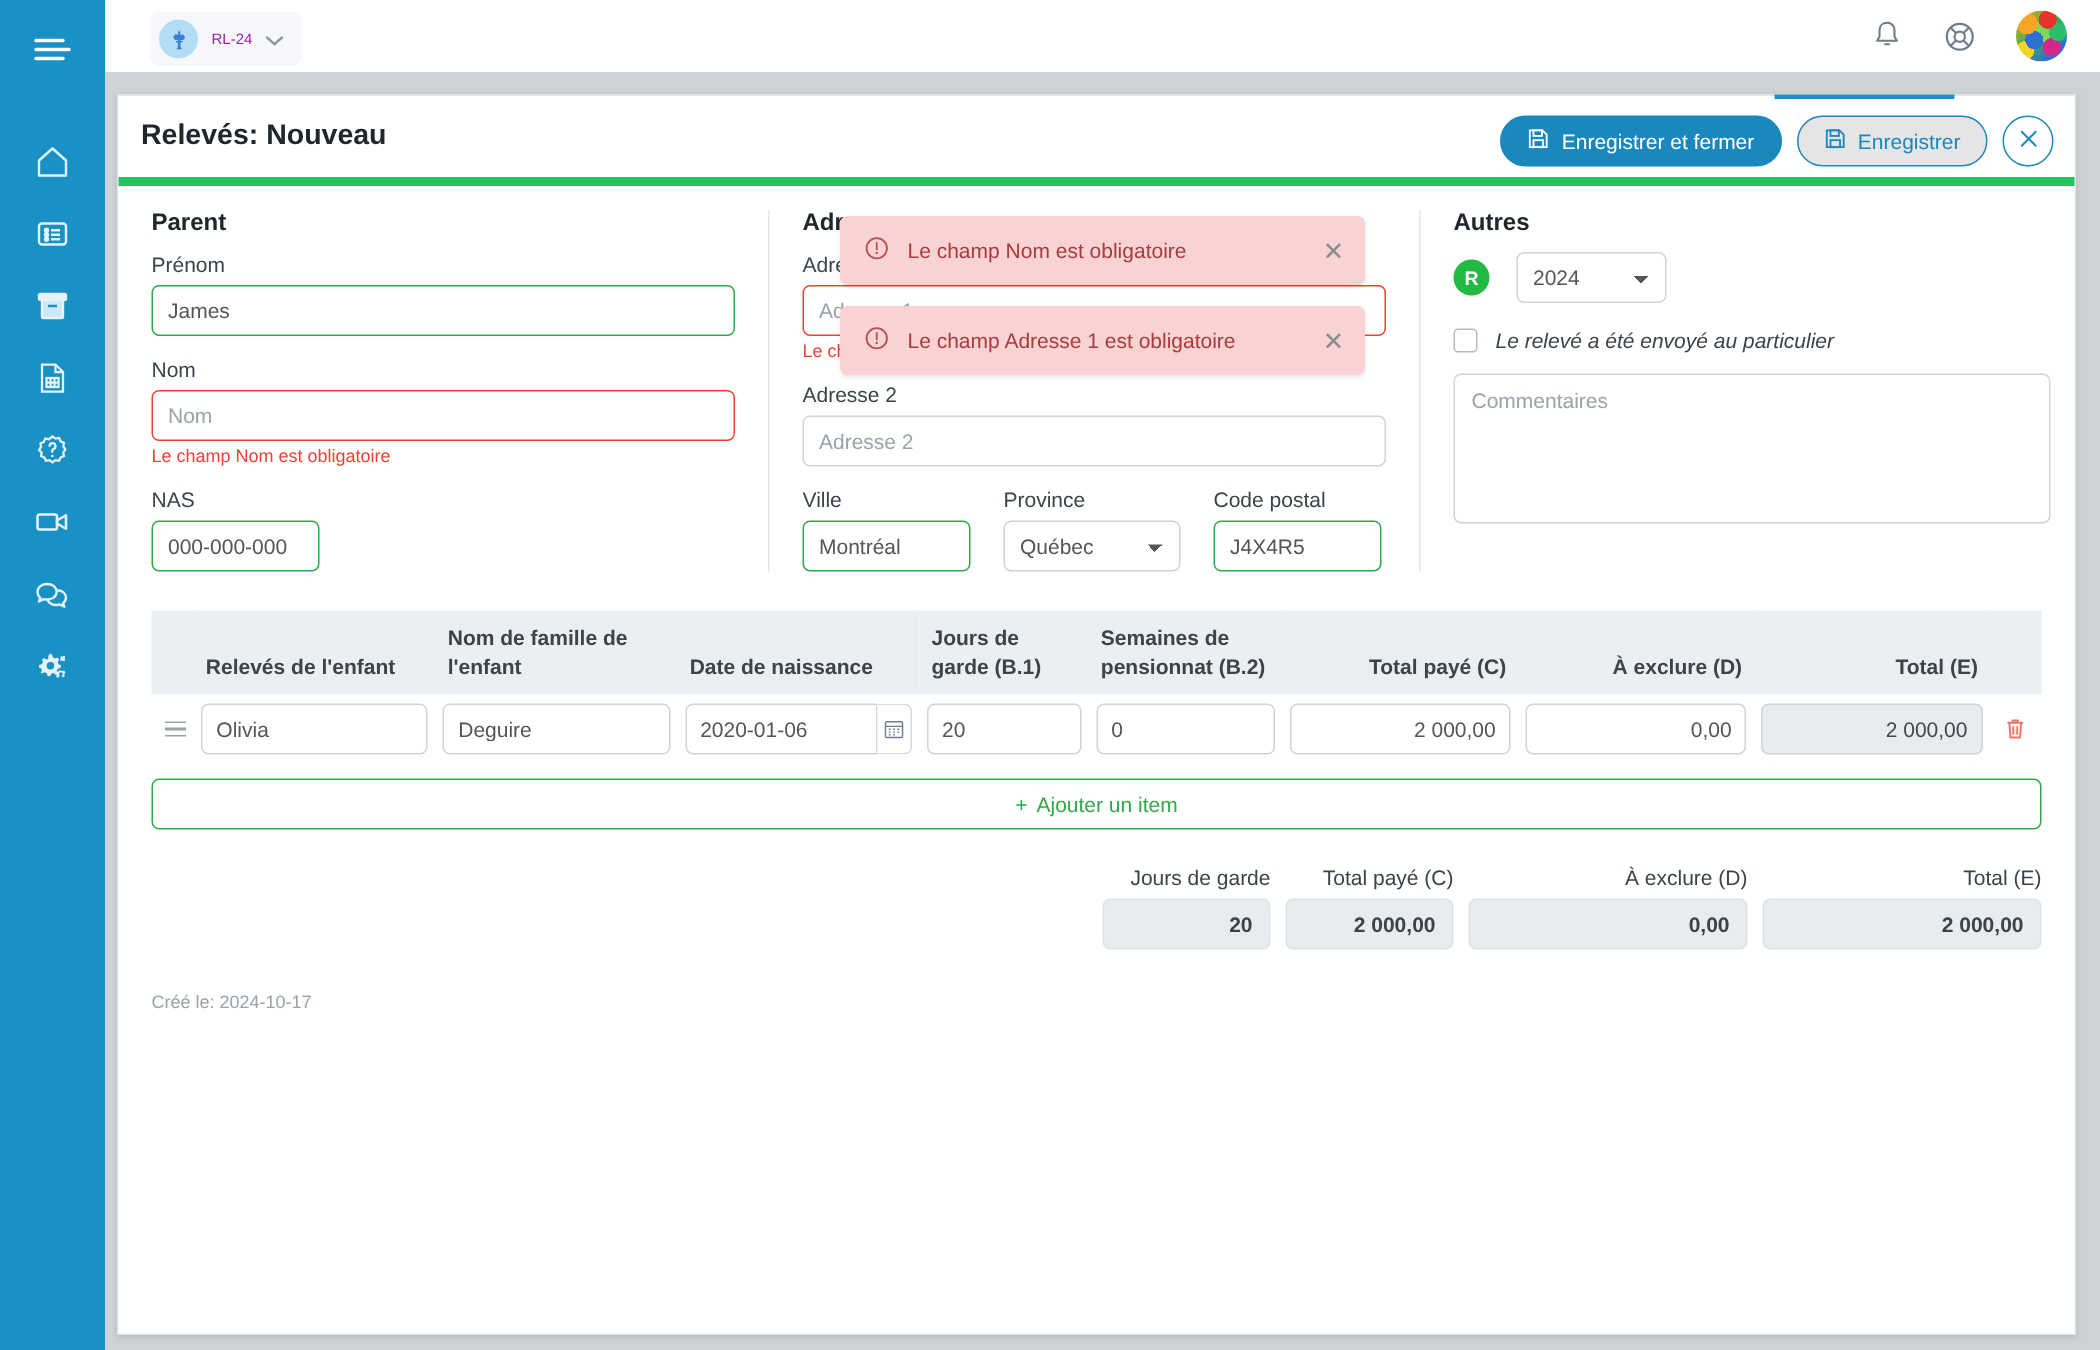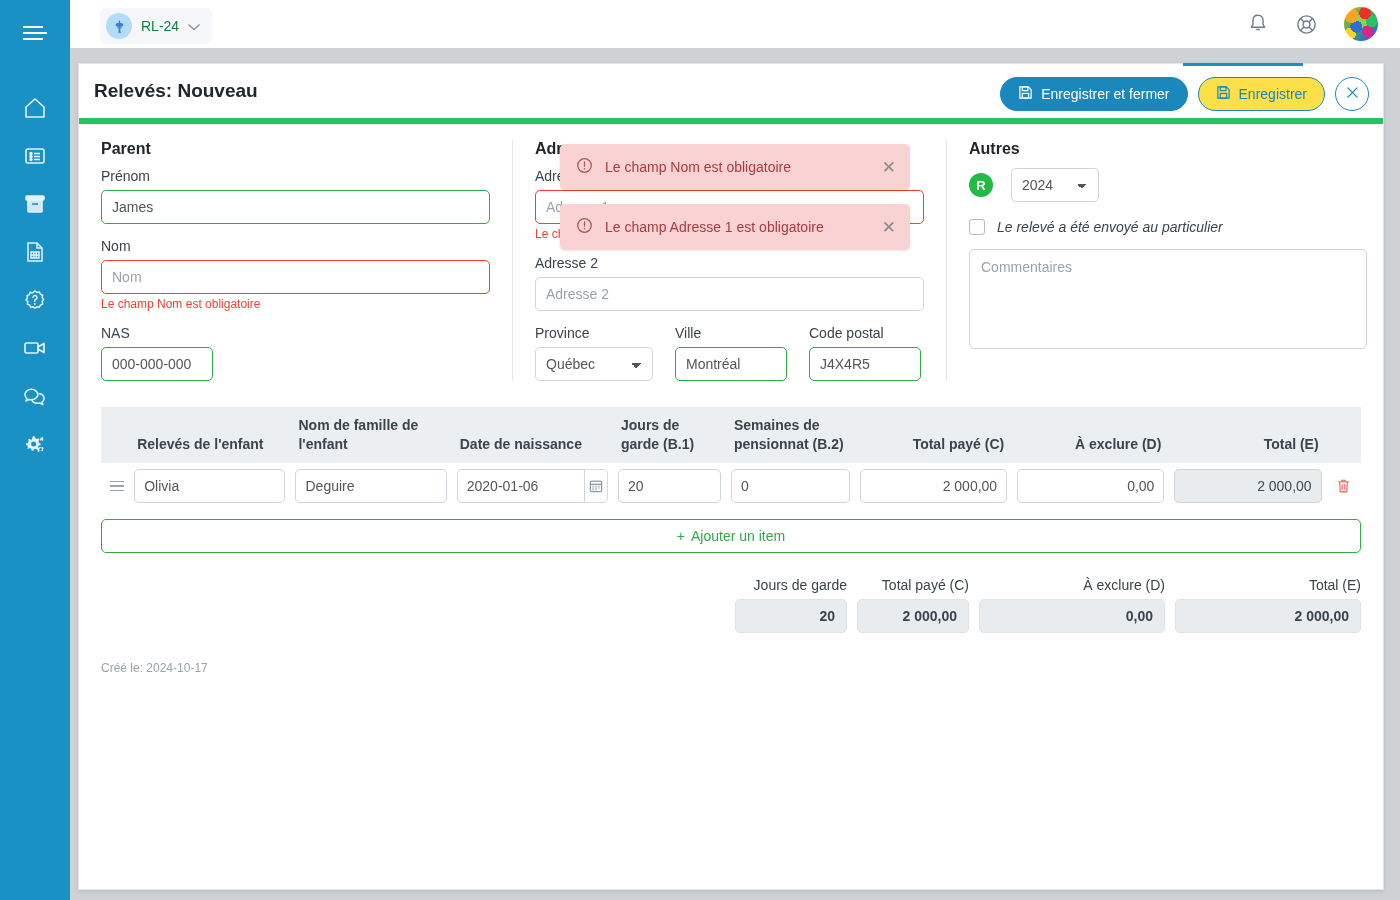--- a/index.html
+++ b/index.html
@@ -24,21 +24,21 @@
   .sb-item svg, .sb-burger svg { display:block; }
 
   
   #topbar { position:absolute; left:70px; top:0; right:0; height:48px;
     background:#ffffff; }
   #org-chip { position:absolute; left:30px; top:8px; height:36px;
     display:flex; align-items:center; gap:9px; padding:0 12px 0 6px;
     background:#f5f7fa; border-radius:6px; cursor:pointer; }
   #org-avatar { width:26px; height:26px; border-radius:50%;
     background:#b3ddf7; display:flex; align-items:center; justify-content:center; }
-  #org-name { font-size:14px; color:#15803d; }
+  #org-name { font-size:10px; color:#a21caf; }
   .chev { color:#8b97a3; }
   #top-right { position:absolute; right:22px; top:7px; display:flex;
     align-items:center; gap:26px; }
   .top-icon { cursor:pointer; color:#6f7c89; display:flex; }
   #avatar { width:34px; height:34px; border-radius:50%; overflow:hidden;
     cursor:pointer; background:
       radial-gradient(circle at 22% 26%, #f5a623 0 7px, transparent 7px),
       radial-gradient(circle at 62% 18%, #e8332a 0 6px, transparent 6px),
       radial-gradient(circle at 82% 42%, #2bbf6a 0 6px, transparent 6px),
       radial-gradient(circle at 36% 58%, #2f6fd0 0 6px, transparent 6px),
@@ -59,21 +59,21 @@
   
   #panel-head { position:relative; height:60px; border-bottom:6px solid #22c55e; }
   #page-title { position:absolute; left:15px; top:16px; font-size:19px;
     font-weight:bold; color:#20262c; }
   #head-actions { position:absolute; right:14px; top:13px; display:flex;
     align-items:center; gap:10px; }
   .btn { display:flex; align-items:center; gap:8px; height:34px;
     border-radius:17px; padding:0 17px; font-size:14px; cursor:pointer;
     border:1px solid transparent; white-space:nowrap; }
   .btn-primary { background:#1a88bd; color:#fff; border-color:#1a88bd; }
-  .btn-outline { background:#fde047; color:#1a88bd; border-color:#1a88bd; }
+  .btn-outline { background:#e5e5e5; color:#1a88bd; border-color:#1a88bd; }
   .btn-round { width:34px; height:34px; border-radius:50%; padding:0;
     justify-content:center; background:#fff; color:#1a88bd;
     border:1px solid #1a88bd; }
 
   
   #form-row { display:flex; padding:16px 0 0 0; }
   .col { padding:0 22px; }
   .col-parent { width:434px; border-right:1px solid #e6e6e6; }
   .col-address { width:434px; border-right:1px solid #e6e6e6; }
   .col-autres { width:430px; }
@@ -93,21 +93,21 @@
   select.inp { appearance:none; background-image:
       linear-gradient(45deg,transparent 50%, #555 50%),
       linear-gradient(135deg,#555 50%, transparent 50%);
     background-position: calc(100% - 16px) 15px, calc(100% - 11px) 15px;
     background-size:5px 5px, 5px 5px; background-repeat:no-repeat; }
 
   #r-badge { width:24px; height:24px; border-radius:50%; background:#22ba45;
     color:#fff; font-size:13px; font-weight:bold; display:flex;
     align-items:center; justify-content:center; }
   #autres-row { display:flex; align-items:center; gap:18px; }
-  #year-sel { width:88px; }
+  #year-sel { width:100px; }
   #chk-row { display:flex; align-items:center; gap:12px; margin-top:17px;font-style:italic; }
   #chk { width:16px; height:16px; border:1px solid #b4bcc4; border-radius:3px;
     background:#fff; cursor:pointer; }
   #chk-label { font-size:14px; color:#3b434b; }
   #comments { width:398px; height:100px; margin-top:14px; border:1px solid #ced4da;
     border-radius:5px; padding:9px 11px; font-size:14px; color:#555;
     font-family:"Liberation Sans", sans-serif; resize:none; outline:none; }
   #comments::placeholder { color:#9aa2aa; }
 
   
@@ -338,29 +338,29 @@
       <label class="fld-label">Adresse 1</label>
       <input class="inp bad" placeholder="Adresse 1" style="">
       <div class="err-text">Le champ Adresse 1 est obligatoire</div>
       <div class="gap"></div>
 
       <label class="fld-label">Adresse 2</label>
       <input class="inp" placeholder="Adresse 2" style="">
       <div class="gap"></div>
 
       <div class="two">
+        <div style="width:112px">
+          <label class="fld-label">Ville</label>
+          <input class="inp ok" value="Montréal" style="">
+        </div>
         <div style="width:118px">
           <label class="fld-label">Province</label>
           <select class="inp">
             <option>Québec</option>
           </select>
-        </div>
-        <div style="width:112px">
-          <label class="fld-label">Ville</label>
-          <input class="inp ok" value="Montréal" style="">
         </div>
         <div style="width:112px">
           <label class="fld-label">Code postal</label>
           <input class="inp ok" value="J4X4R5" style="">
         </div>
       </div>
     </div>
 
     <div class="col col-autres">
       <div class="sec-title">Autres</div>

